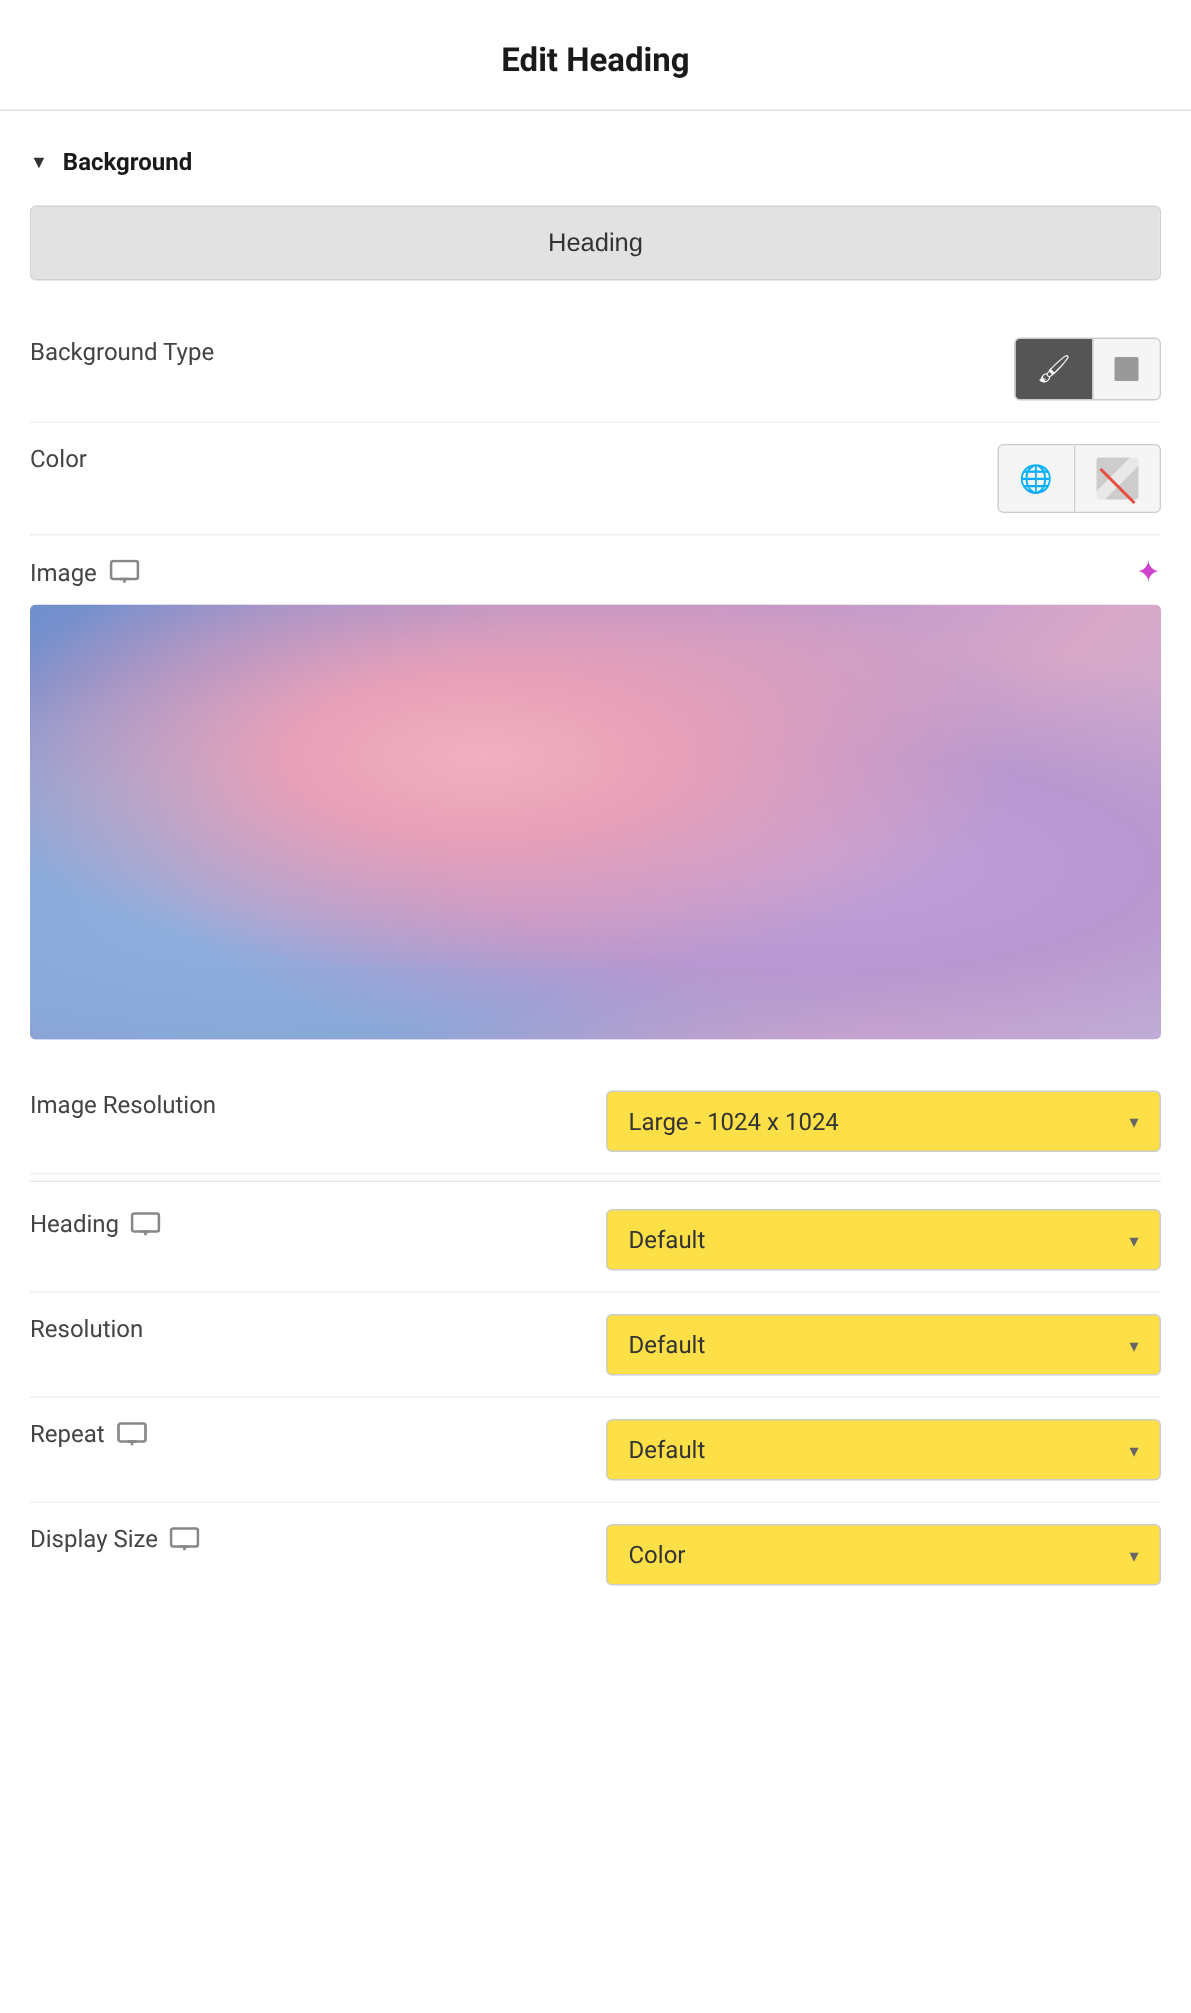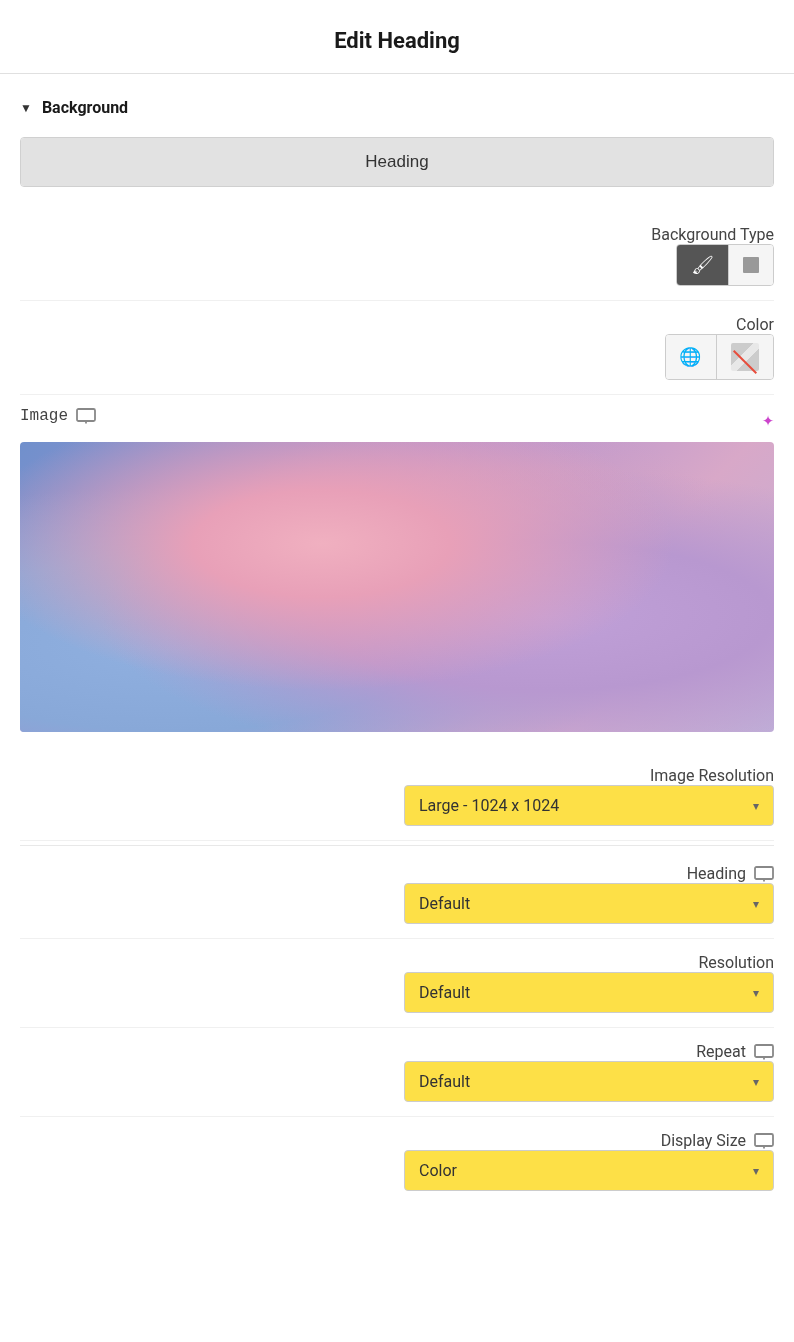--- a/index.html
+++ b/index.html
@@ -75,25 +75,24 @@
       font-weight: 500;
     }
 
     .tab-btn.inactive {
       background: #ffffff;
       color: #888;
     }
 
     .form-row {
       display: flex;
-      align-items: flex-end;
+      align-items: flex-start;
       justify-content: space-between;
       padding: 14px 0;
       border-bottom: 1px solid #f0f0f0;
-      flex-direction: column;
     }
 
     .form-row:last-child {
       border-bottom: none;
     }
 
     .form-label {
       font-size: 16px;
       color: #444;
       display: flex;
@@ -159,24 +158,23 @@
       top: 3px;
       left: 50%;
       transform: translateX(-50%) rotate(-45deg);
       width: 2px;
       height: 32px;
       background: #e74c3c;
     }
 
     .image-row {
       display: flex;
-      align-items: flex-start;
+      align-items: center;
       justify-content: space-between;
       padding: 12px 0 10px;
-      font-family: Liberation Mono, monospace;
     }
 
     .image-label {
       font-size: 16px;
       color: #444;
       display: flex;
       align-items: center;
       gap: 8px;
     }
 

